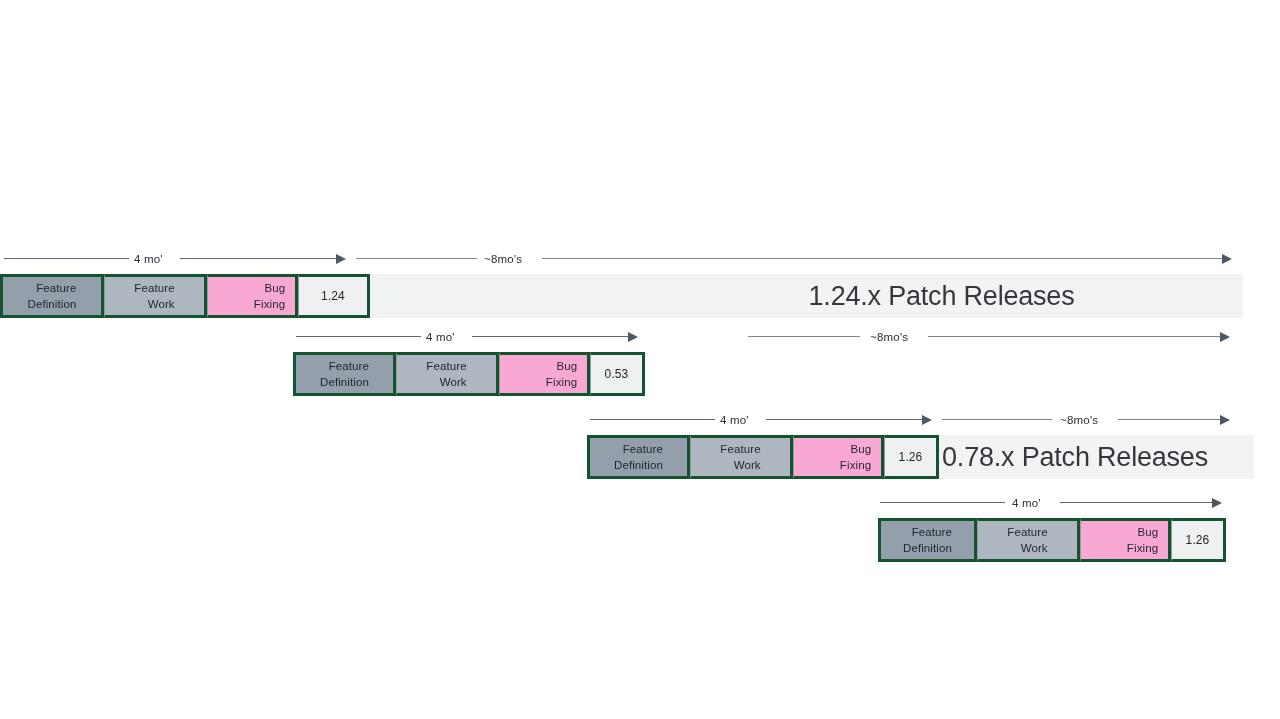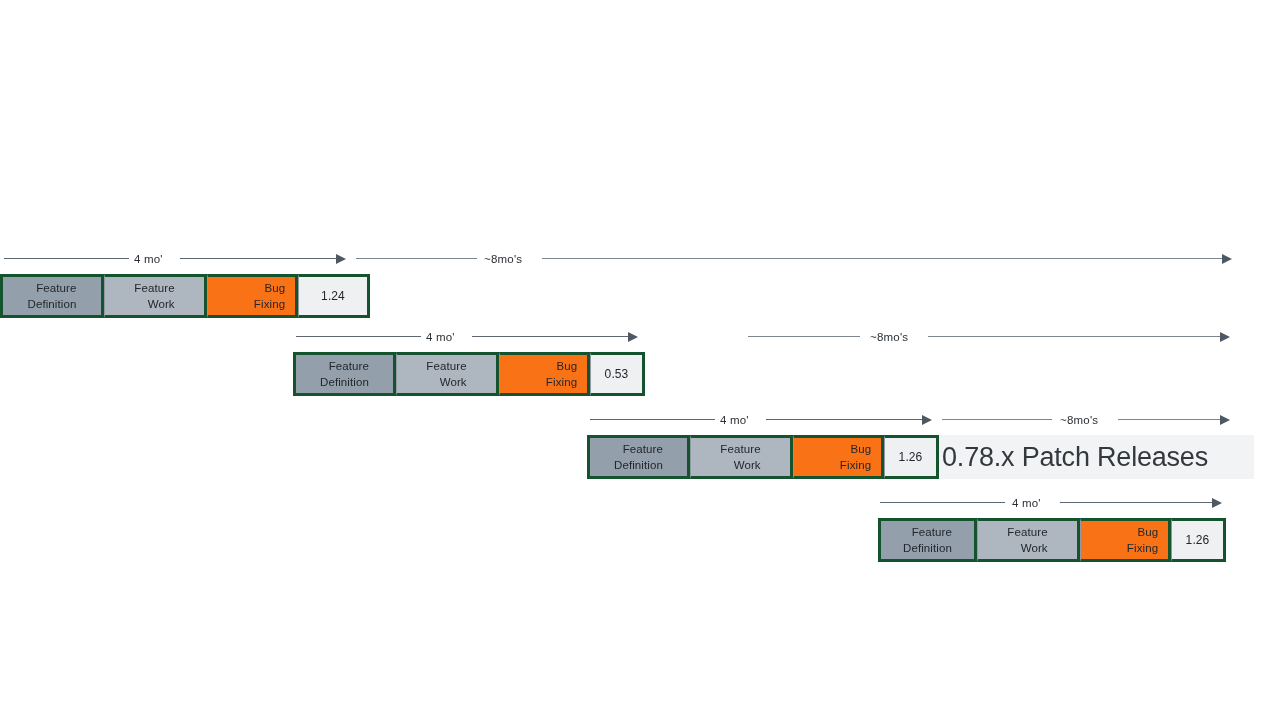--- a/index.html
+++ b/index.html
@@ -96,21 +96,21 @@
     justify-content: center;
     text-align: right;
     font-size: 11.5px;
     line-height: 16px;
     color: #23272c;
     white-space: pre-line;
     letter-spacing: 0.1px;
   }
   .phase.def   { background: #939fab; }
   .phase.work  { background: #aeb7c0; }
-  .phase.bug   { background: #f97316; padding-left: 36px; }
+  .phase.bug   { background: #f9a8d4; padding-left: 36px; }
   .phase.ver   { background: #eef0f2; font-size: 12px; }
   .phase + .phase { border-left: 1px solid #9199a3; }
 </style>
 </head>
 <body>
 
 <div id="diagram">
 
   <div class="tl-row" style="left:0px; top:248px; width:1280px;">
 
@@ -121,20 +121,23 @@
       <div class="arrowhead" style="left:332px;"></div>
     </div>
 
     <div class="measure" style="left:356px; top:0px; width:880px;">
       <div class="rule pale" style="left:0px; width:121px;"></div>
       <div class="mlabel" style="left:128px;">~8mo's</div>
       <div class="rule pale" style="left:186px; width:684px;"></div>
       <div class="arrowhead" style="left:866px;"></div>
     </div>
 
+    <div class="patch-band" style="left:310px; top:26px; width:933px; height:44px;">
+      <span class="patch-text" style="margin-left:330px;">1.24.x Patch Releases</span>
+    </div>
 
     <div class="phases" style="left:0px; top:26px;">
       <div class="phase def" style="width:104px;">Feature
 Definition</div>
       <div class="phase work" style="width:103px;">Feature
 Work</div>
       <div class="phase bug" style="width:91px;">Bug
 Fixing</div>
       <div class="phase ver" style="width:72px;">1.24</div>
     </div>

